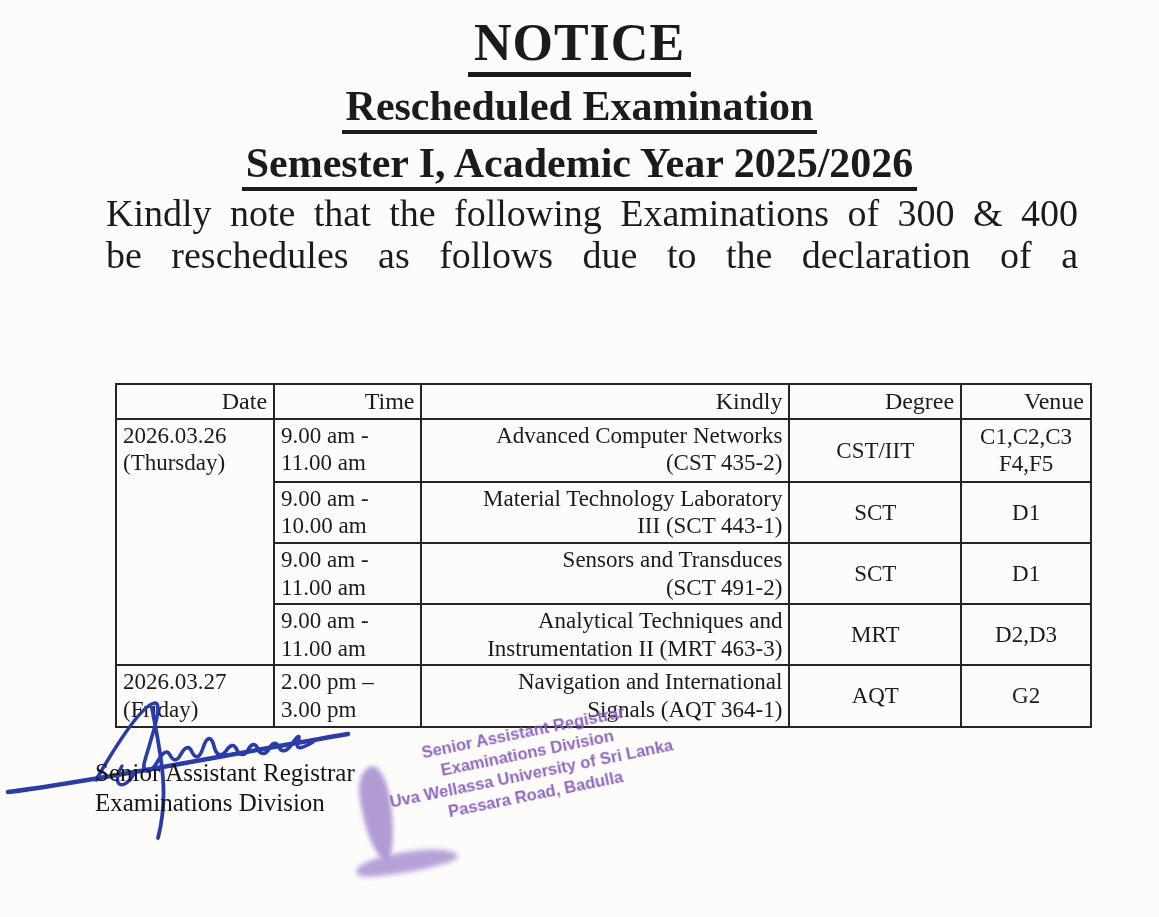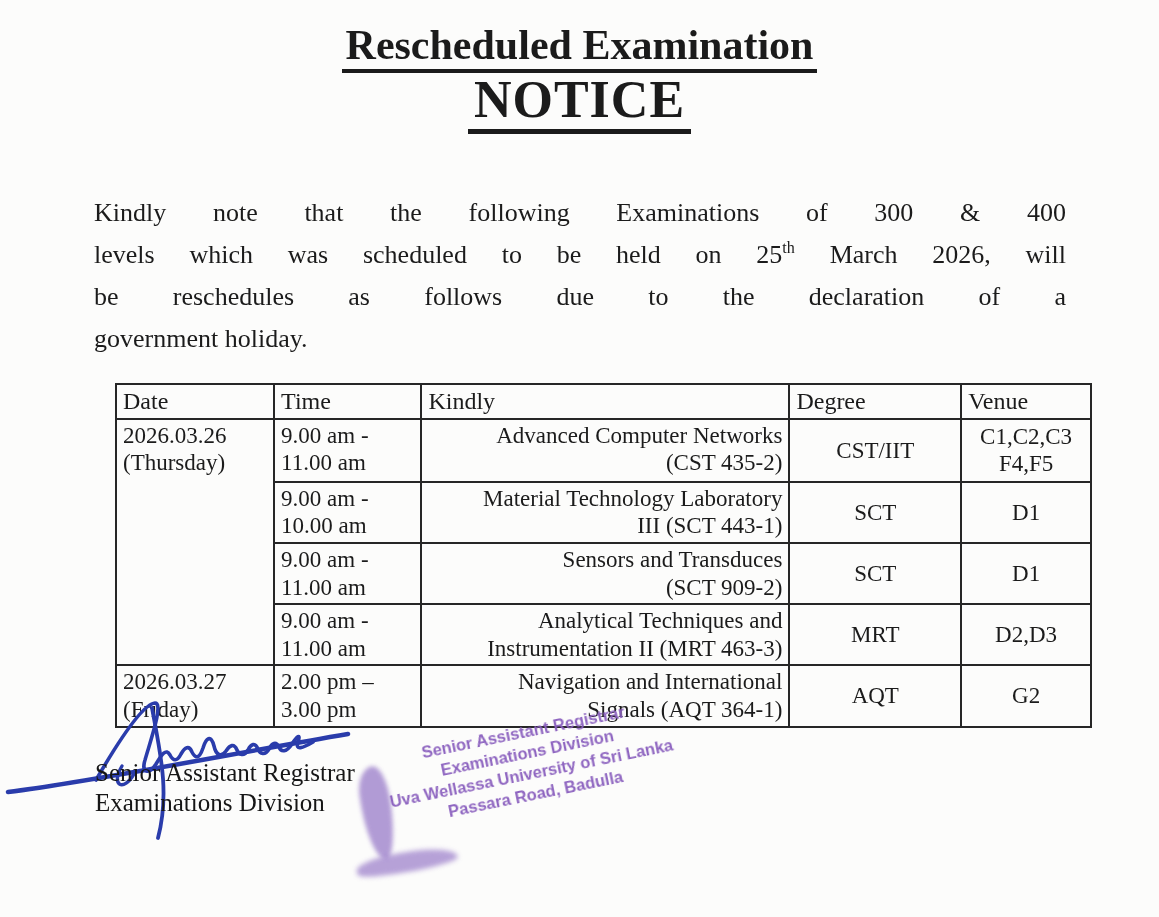--- a/index.html
+++ b/index.html
@@ -22,37 +22,37 @@
   }
   .title-sub {
     display:inline-block;
     font-size:42px; font-weight:bold;
     border-bottom:4px solid #1b1b1b; padding:0 4px 1px 4px;
     line-height:1.1; margin-top:6px;
   }
 
   
   .body-par {
-    position:absolute; left:94px; top:192px; width:972px;
-    font-size:26px; line-height:42px;
+    position:absolute; left:106px; top:192px; width:972px;
+    font-size:38px; line-height:42px;
   }
   .jline { text-align:justify; text-align-last:justify; white-space:normal; }
   .lline { text-align:left; }
   .body-par sup { font-size:0.62em; vertical-align:super; line-height:0; }
 
   
   .exam-table-wrap { position:absolute; left:115px; top:383px; width:977px; }
   table.exam { border-collapse:collapse; width:100%; table-layout:fixed; }
   table.exam th, table.exam td {
     border:2px solid #262626;
     font-size:23px; line-height:1.2;
     white-space:pre-line;
     padding:2px 6px;
   }
-  table.exam th { font-weight:normal; font-size:24px; text-align:left; height:33px; }
+  table.exam th { font-weight:normal; font-size:24px; text-align:right; height:33px; }
   col.c-date   { width:16.2%; }
   col.c-time   { width:15.1%; }
   col.c-subj   { width:37.7%; }
   col.c-degree { width:17.6%; }
   col.c-venue  { width:13.3%; }
   td.cell-date  { vertical-align:top; text-align:left; padding-left:12px; }
   td.cell-time  { vertical-align:top; text-align:left; padding-left:12px;margin-top:8px; }
   td.cell-subj  { vertical-align:top; text-align:right; padding-left:8px; }
   td.cell-degree{ vertical-align:middle; text-align:center; }
   td.cell-venue { vertical-align:middle; text-align:center; }
@@ -88,29 +88,28 @@
     position:absolute; left:356px; top:852px; width:102px; height:20px;
     background:#9f83cc; opacity:0.75; filter:blur(2.5px);
     border-radius:50% 50% 60% 40% / 60% 70% 40% 30%;
     transform:rotate(-9deg);
   }
 </style>
 </head>
 <body>
 
 <div class="title-block">
+  <div><span class="title-main">NOTICE</span></div>
   <div><span class="title-sub">Rescheduled Examination</span></div>
-  <div><span class="title-main">NOTICE</span></div>
+  <div><span class="title-sub">Semester I, Academic Year 2025/2026</span></div>
 </div>
 
 <div class="body-par">
   <div class="jline">Kindly note that the following Examinations of 300 &amp; 400</div>
-  <div class="jline"><span>levels which was scheduled to be held on 25</span><sup>th</sup><span> March 2026, will</span></div>
   <div class="jline">be reschedules as follows due to the declaration of a</div>
-  <div class="lline">government holiday.</div>
 </div>
 
 <div class="exam-table-wrap">
   <table class="exam">
     <colgroup>
       <col class="c-date">
         <col class="c-time">
         <col class="c-subj">
         <col class="c-degree">
         <col class="c-venue">
@@ -141,21 +140,21 @@
 10.00 am</td>
         <td class="cell-subj">Material Technology Laboratory
 III (SCT 443-1)</td>
         <td class="cell-degree">SCT</td>
         <td class="cell-venue">D1</td>
       </tr>
       <tr class="r3">
         <td class="cell-time">9.00 am -
 11.00 am</td>
         <td class="cell-subj">Sensors and Transduces
-(SCT 909-2)</td>
+(SCT 491-2)</td>
         <td class="cell-degree">SCT</td>
         <td class="cell-venue">D1</td>
       </tr>
       <tr class="r4">
         <td class="cell-time">9.00 am -
 11.00 am</td>
         <td class="cell-subj">Analytical Techniques and
 Instrumentation II (MRT 463-3)</td>
         <td class="cell-degree">MRT</td>
         <td class="cell-venue">D2,D3</td>

